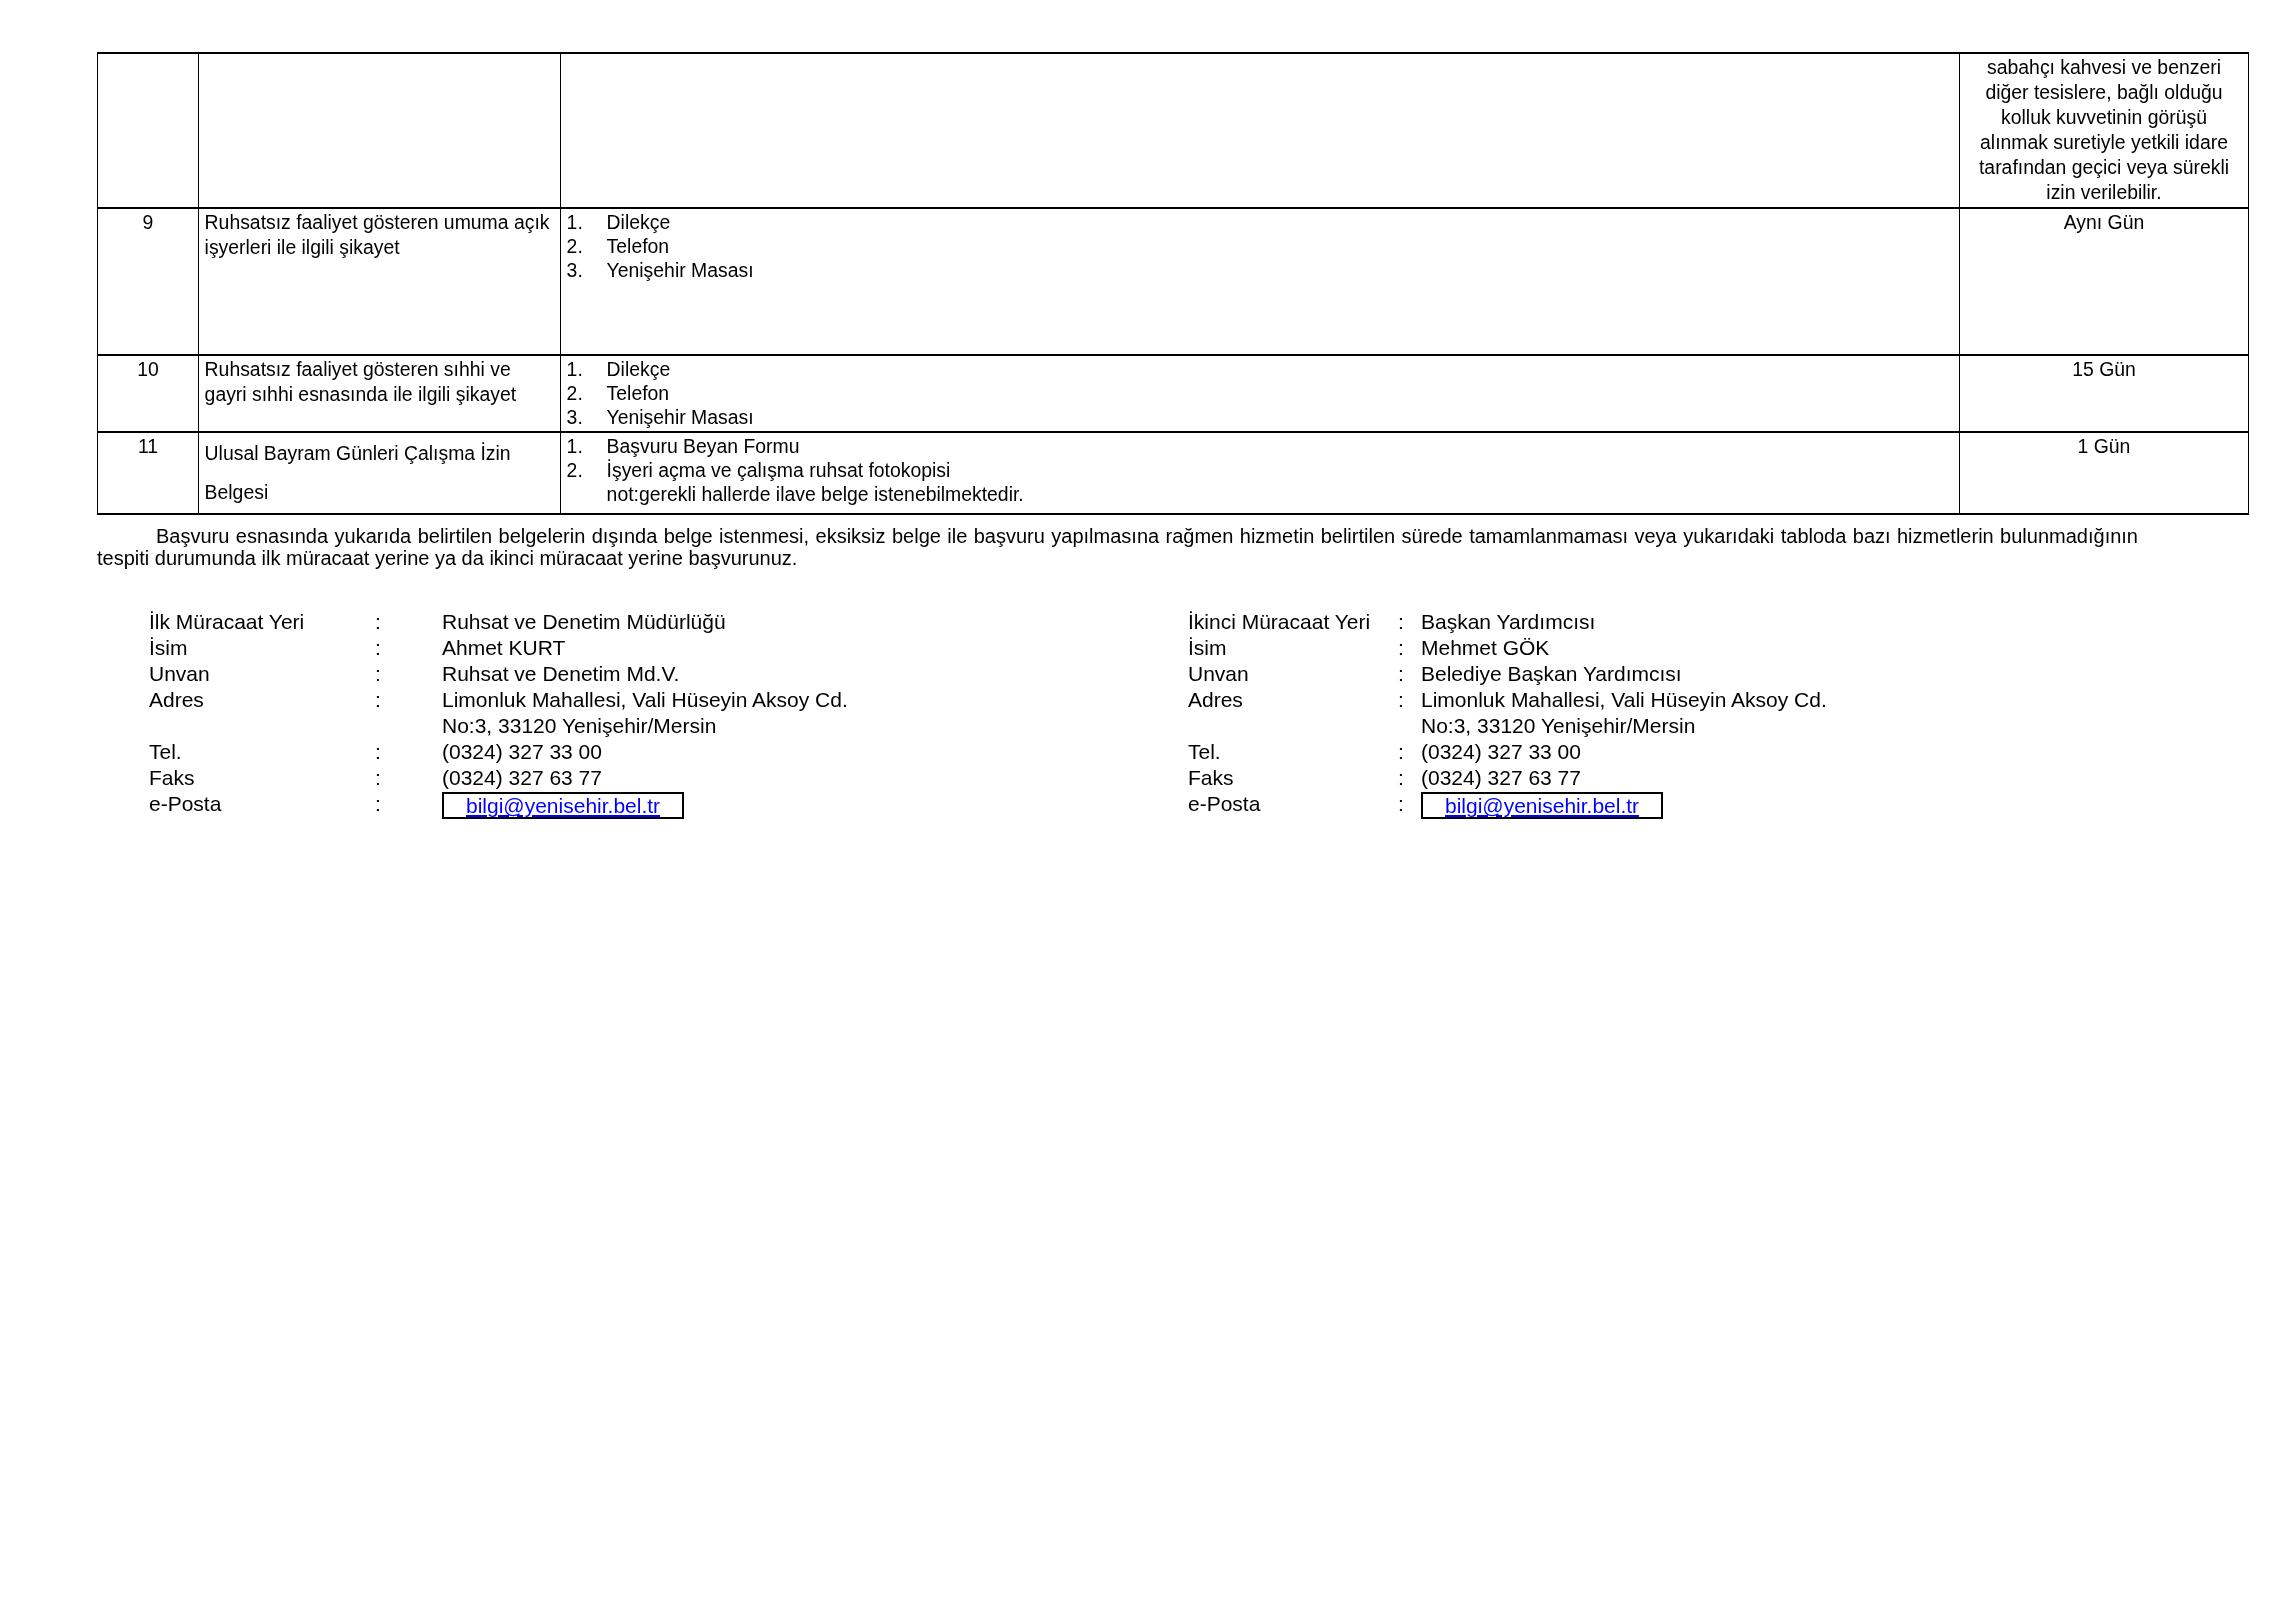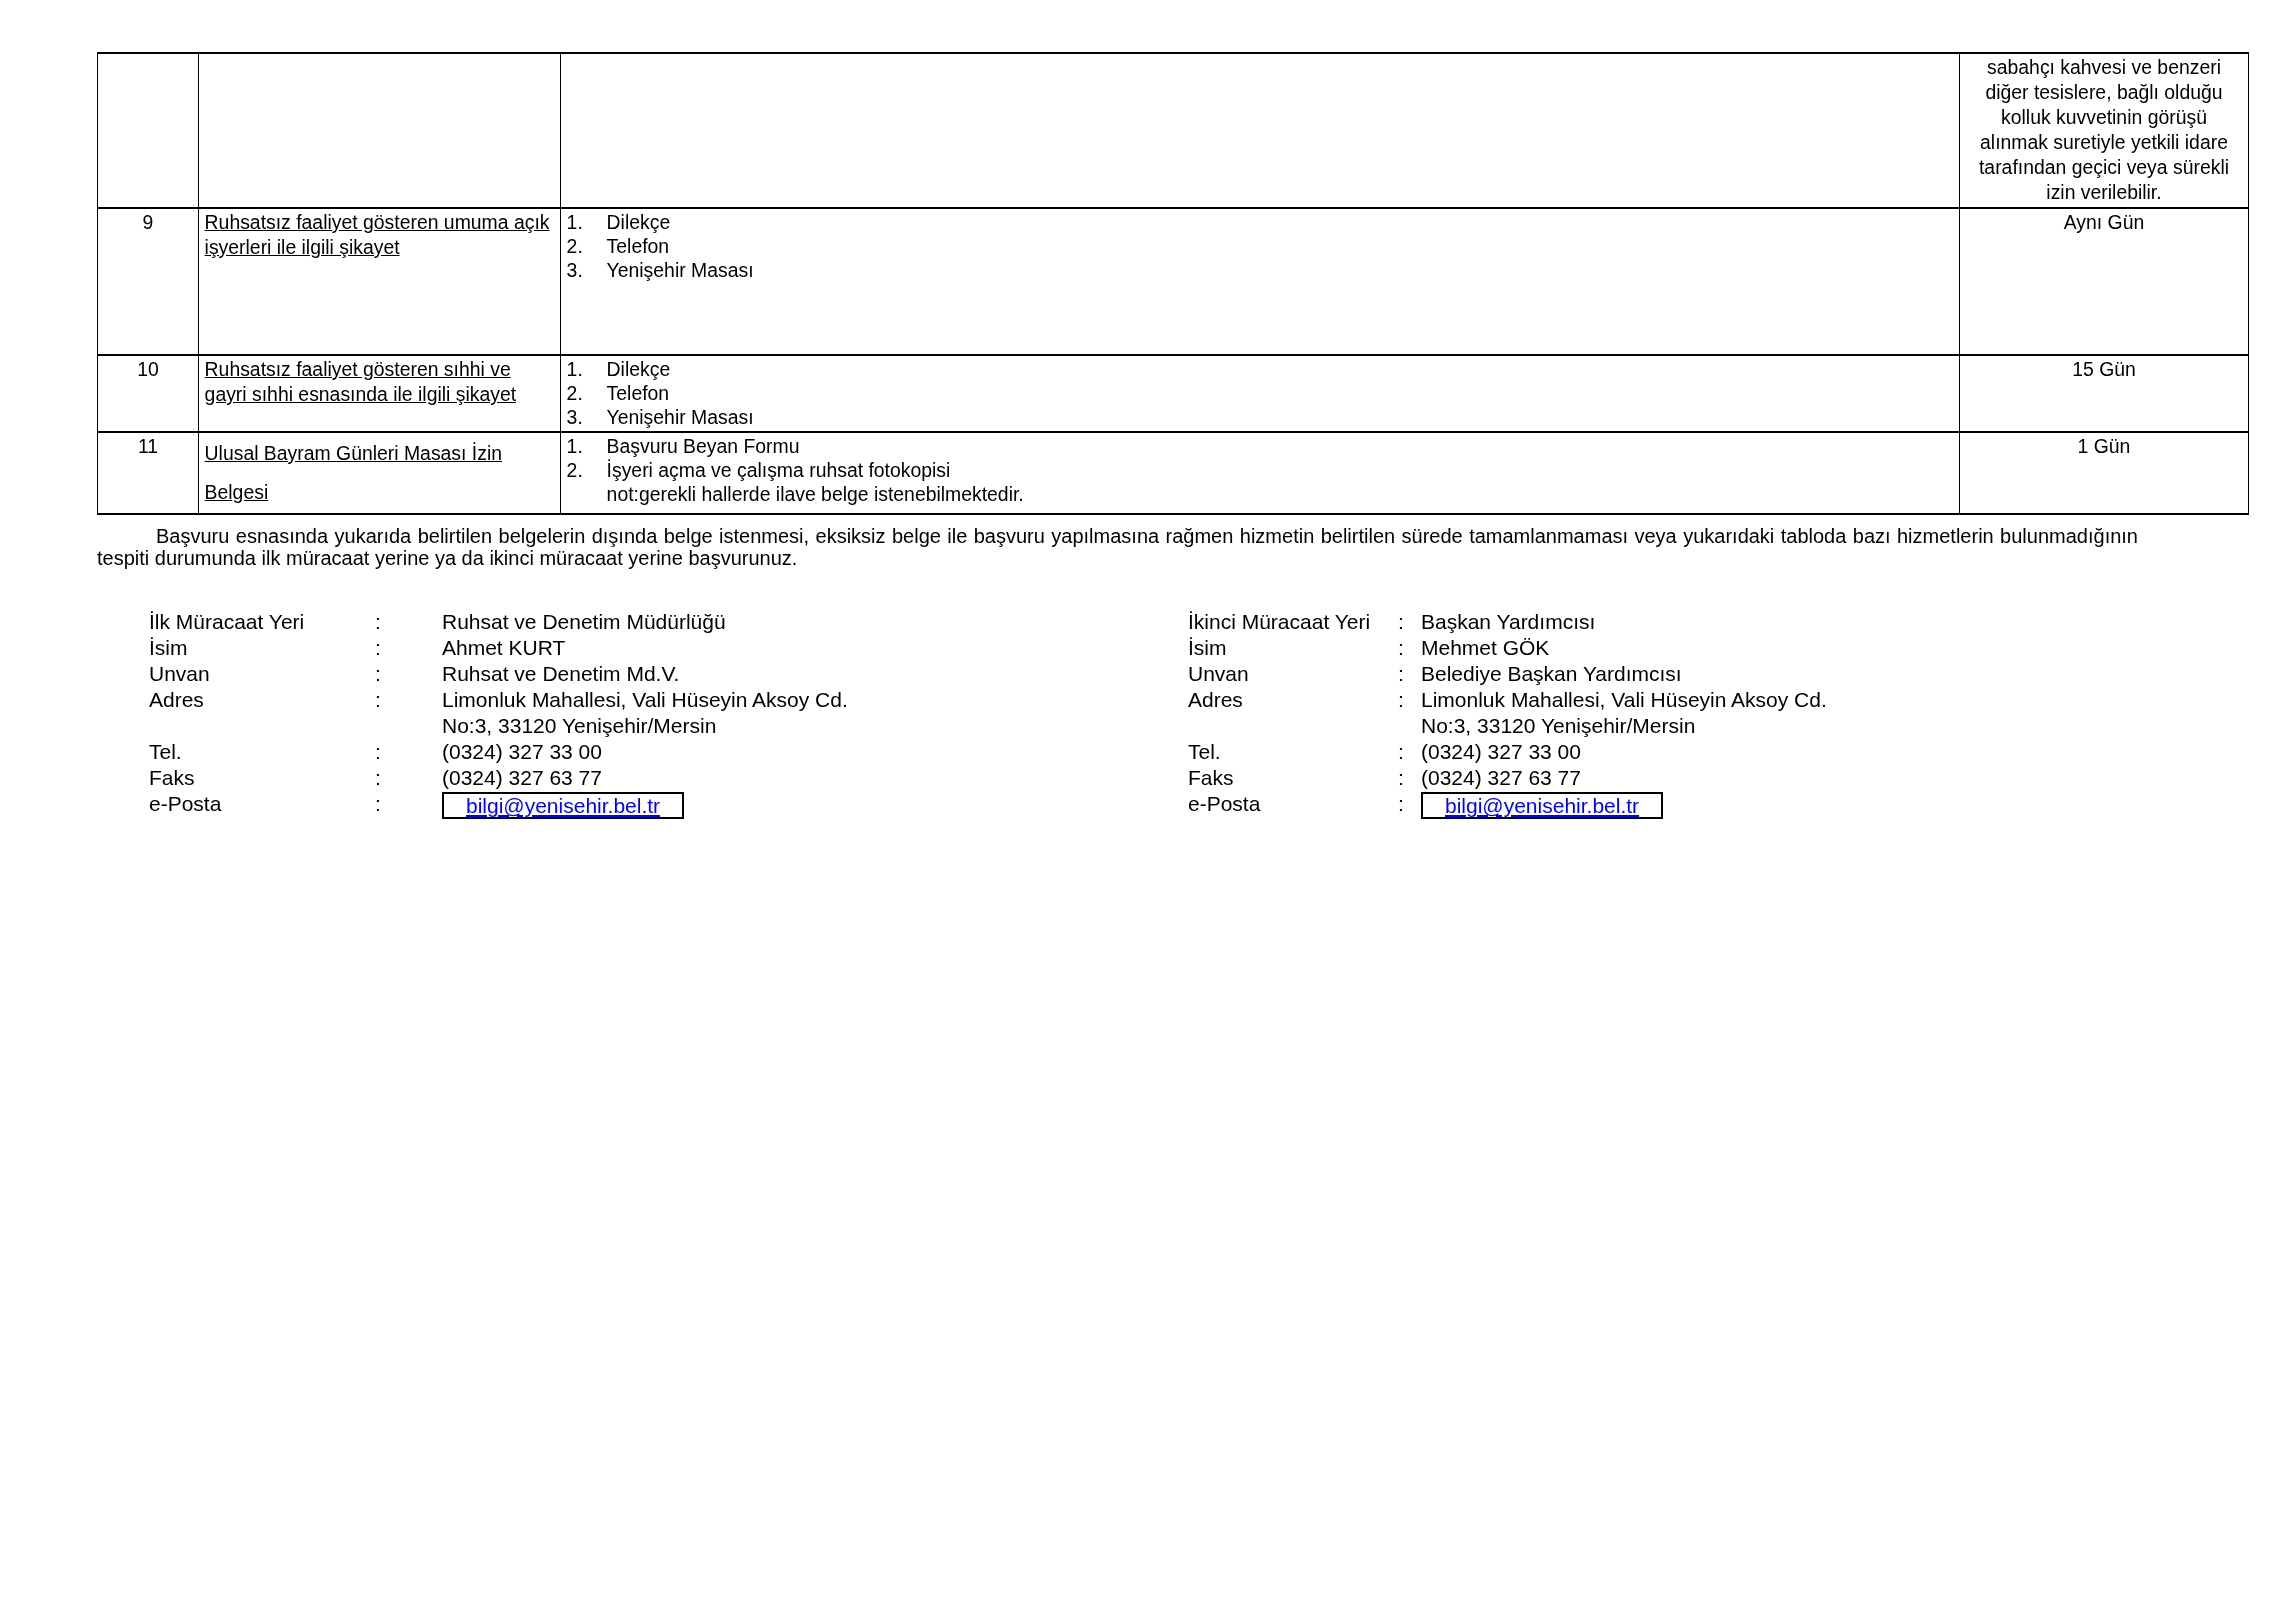--- a/index.html
+++ b/index.html
@@ -48,21 +48,21 @@
   td.cell-duration {
     text-align: center;
     vertical-align: middle;
   }
   td.cell-cont {
     text-align: center;
     font-size: 18px;
     line-height: 21px;
     padding: 1.4px 2.8px;
   }
-  td.cell-service { padding-top: 2.8px; text-decoration: underline; }
+  td.cell-service { padding-top: 2.8px; }
   td.cell-service.tall { line-height: 39px; }
   td.cell-docs { padding-left: 28px; padding-top: 2.8px; }
 
   .doclist .li { display: flex; line-height: 24px; }
   .doclist .num { flex: 0 0 40px; width: 40px; }
   .doclist .note { margin-left: 40px; line-height: 24px; }
 
   
   .notice {
     position: absolute;
@@ -163,21 +163,21 @@
               <span class="num">3.</span>
               <span class="txt">Yenişehir Masası</span>
             </div>
           </div>
         </td>
         <td class="cell-duration">15 Gün</td>
       </tr>
 
       <tr class="r11">
         <td class="cell-no">11</td>
-        <td class="cell-service tall">Ulusal Bayram Günleri Masası İzin Belgesi</td>
+        <td class="cell-service tall">Ulusal Bayram Günleri Çalışma İzin Belgesi</td>
         <td class="cell-docs">
           <div class="doclist">
             <div class="li">
               <span class="num">1.</span>
               <span class="txt">Başvuru Beyan Formu</span>
             </div>
             <div class="li">
               <span class="num">2.</span>
               <span class="txt">İşyeri açma ve çalışma ruhsat fotokopisi</span>
             </div>

